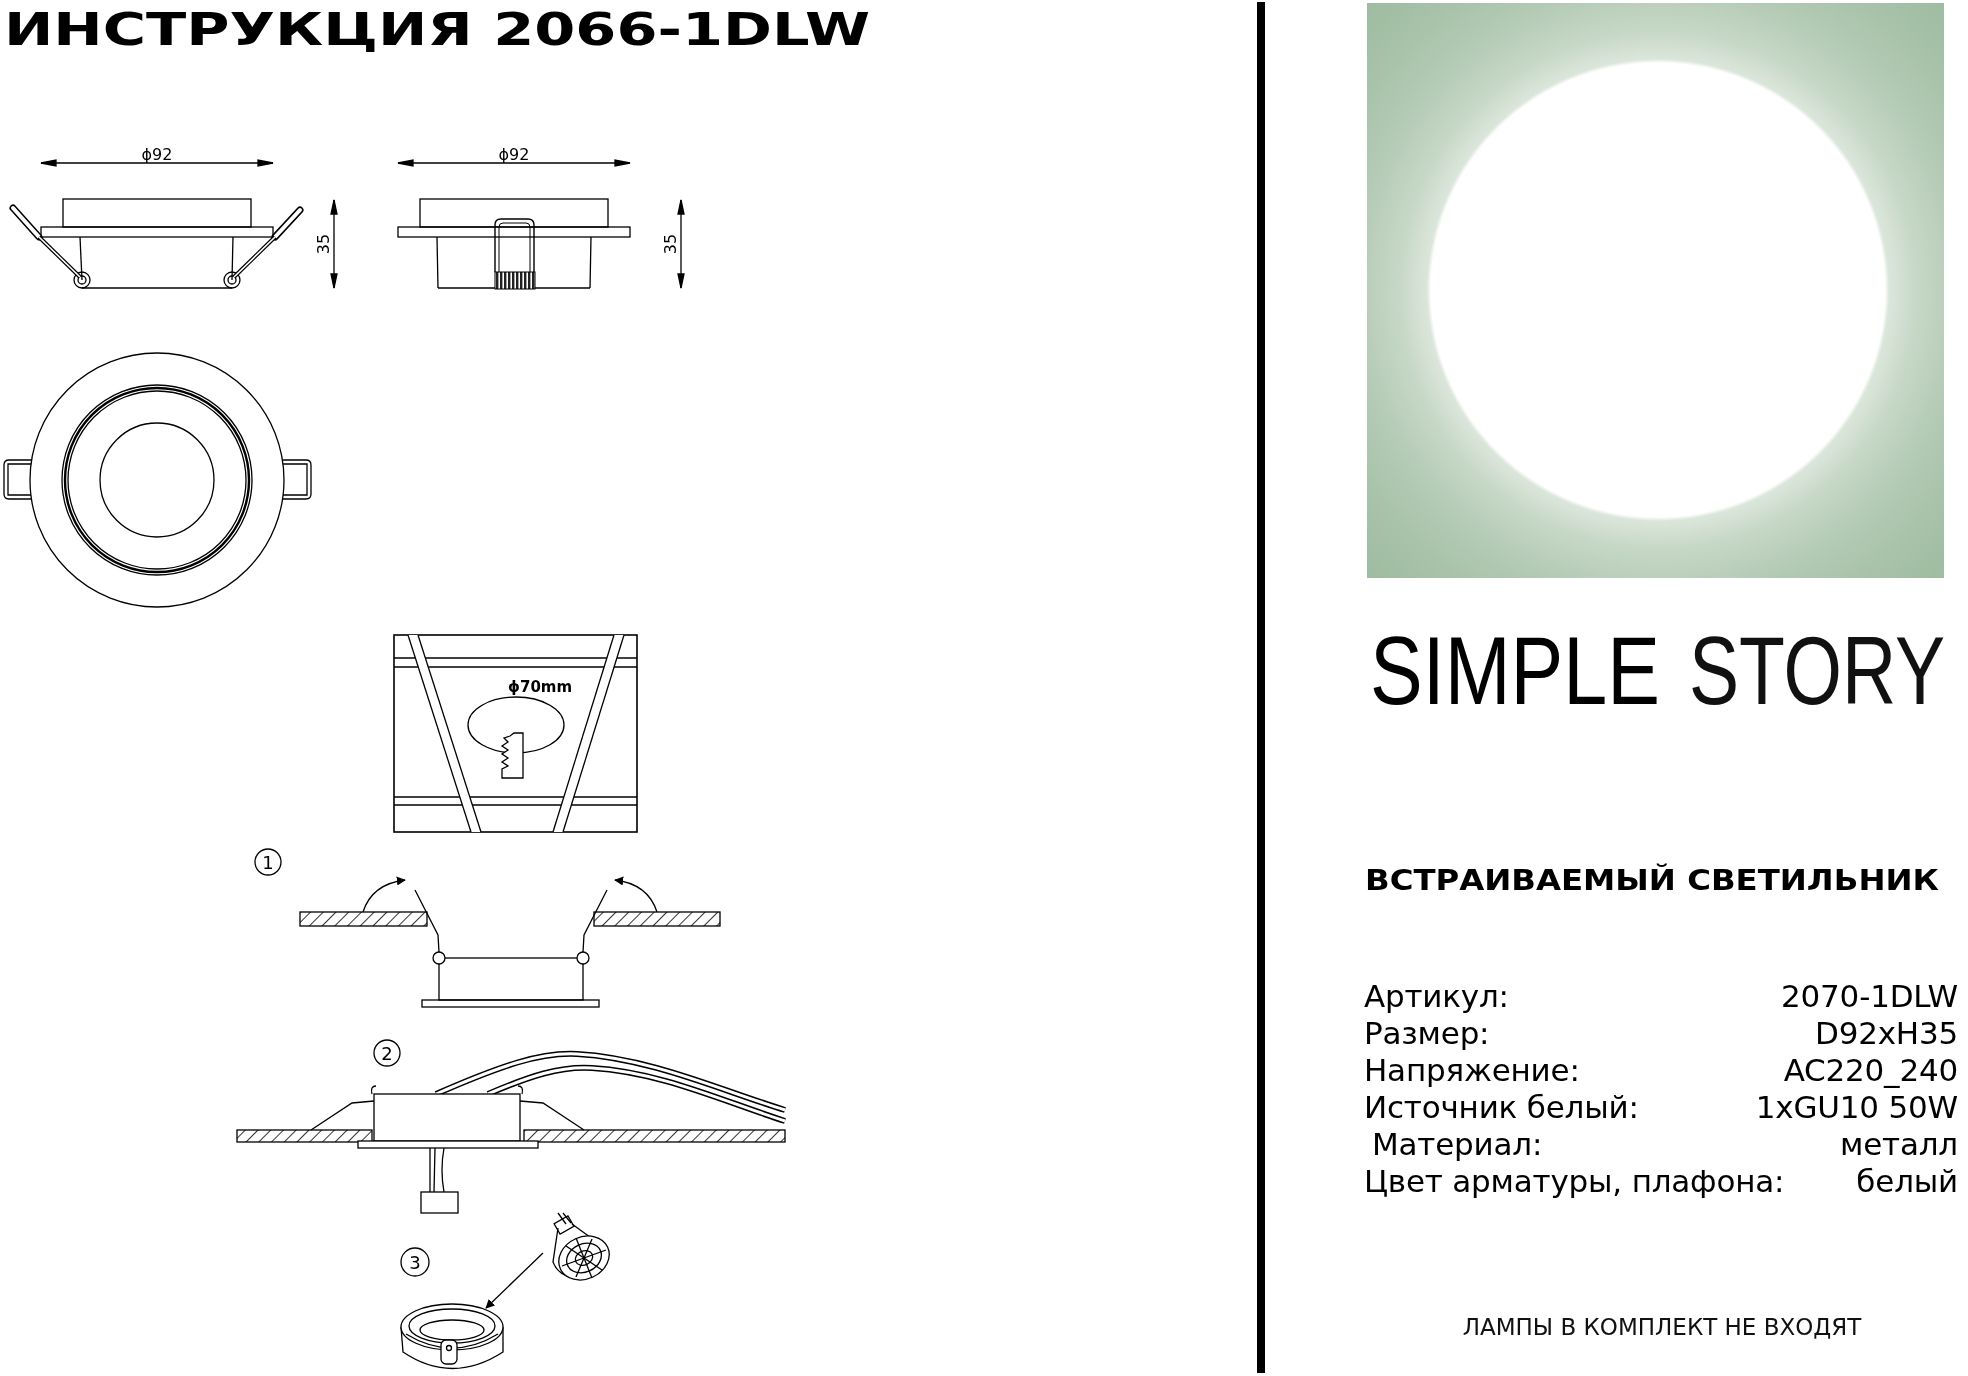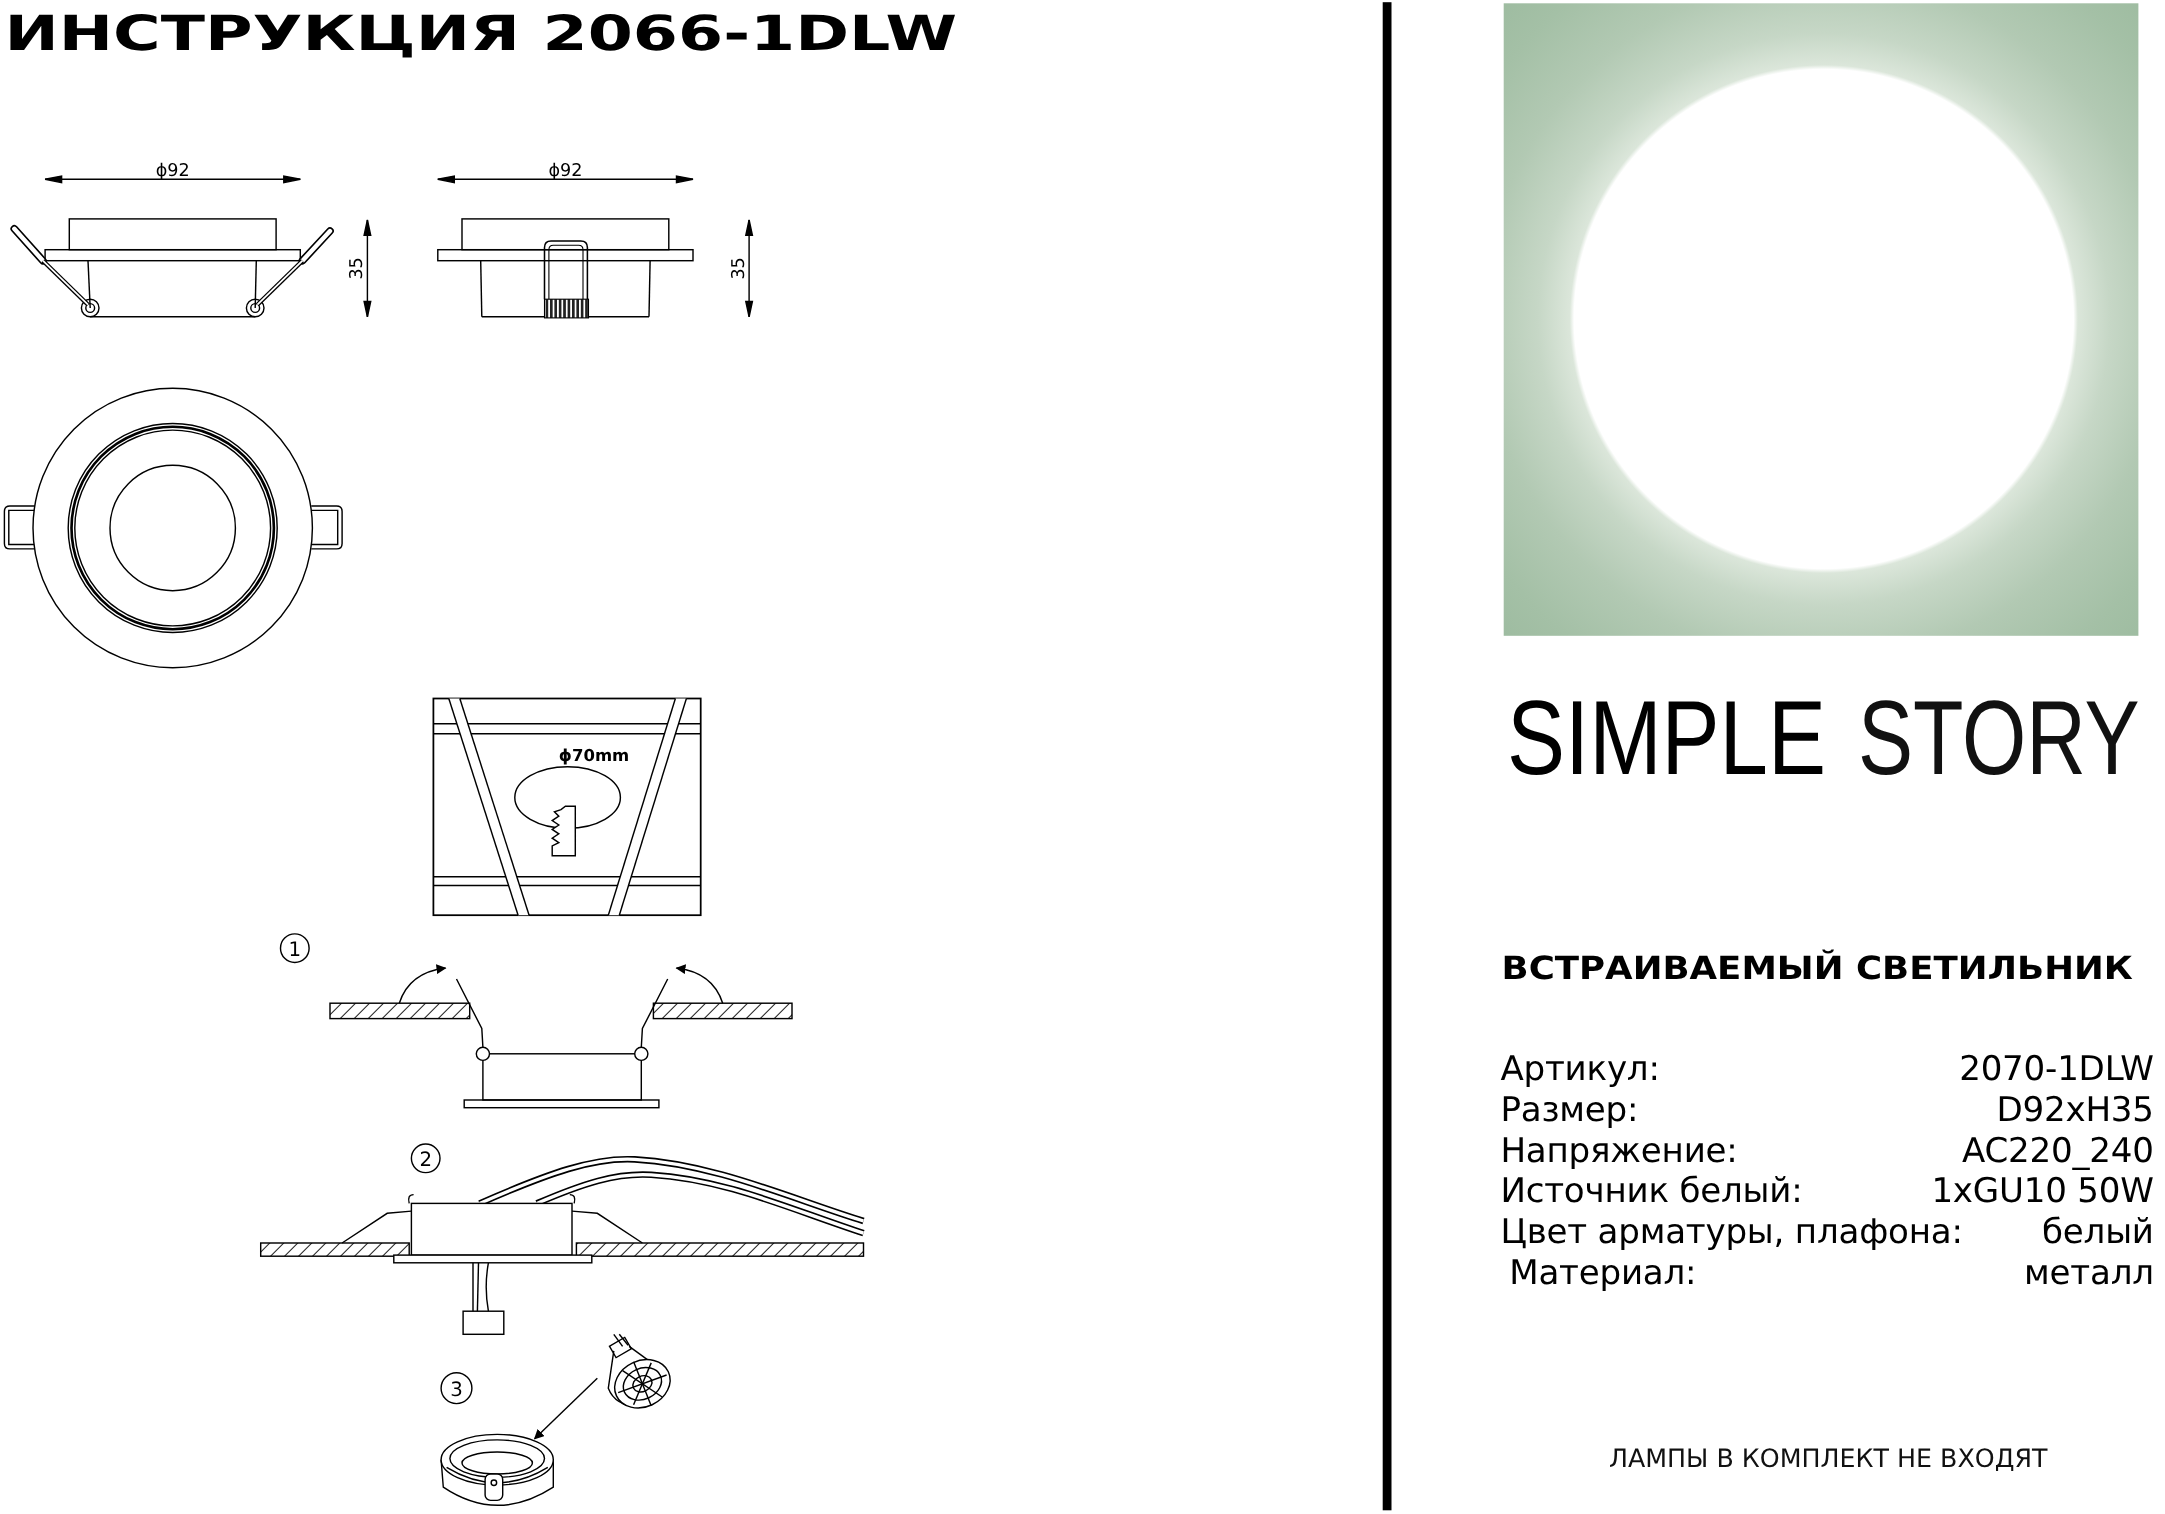--- a/index.html
+++ b/index.html
@@ -12,21 +12,21 @@
     .drawings { position: absolute; left: 0; top: 0; width: 1250px; height: 1376px; }
     .divider { position: absolute; left: 1257px; top: 2px; width: 8px; height: 1371px; background: #000; }
     .hero {
       position: absolute; left: 1367px; top: 3px; width: 577px; height: 575px;
       background: radial-gradient(circle at 291px 287px,
         #ffffff 0px, #ffffff 227px, #dbe6da 231px, #c6d7c6 260px,
         #b2c9b3 310px, #a4c0a6 370px, #9bba9e 430px);
     }
     .brand-svg { position: absolute; left: 1360px; top: 600px; width: 600px; height: 120px; }
     .heading-svg { position: absolute; left: 1360px; top: 856px; width: 600px; height: 50px; }
-    .specs { position: absolute; left: 1364px; top: 954px; width: 594px; }
+    .specs { position: absolute; left: 1364px; top: 978px; width: 594px; }
     .spec-row {
       display: flex; justify-content: space-between; align-items: baseline;
       height: 37px; line-height: 36px; font-size: 31px; white-space: nowrap;
       font-family: "DejaVu Sans", sans-serif; letter-spacing: -0.2px;
     }
     .spec-row.indent .spec-label { padding-left: 8px; }
     .footer {
       position: absolute; left: 1362px; top: 1310px; width: 600px;
       text-align: center; font-size: 23px; line-height: 34px;
       font-family: "DejaVu Sans", sans-serif; color: #111;
@@ -237,25 +237,25 @@
     <span class="spec-value">D92xH35</span>
   </div>
   <div class="spec-row">
     <span class="spec-label">Напряжение:</span>
     <span class="spec-value">AC220_240</span>
   </div>
   <div class="spec-row">
     <span class="spec-label">Источник белый:</span>
     <span class="spec-value">1xGU10 50W</span>
   </div>
-  <div class="spec-row">
-    <span class="spec-label">Цвет арматуры, плафона:</span>
-    <span class="spec-value">белый</span>
-  </div>
   <div class="spec-row indent">
     <span class="spec-label">Материал:</span>
     <span class="spec-value">металл</span>
   </div>
+  <div class="spec-row">
+    <span class="spec-label">Цвет арматуры, плафона:</span>
+    <span class="spec-value">белый</span>
+  </div>
 </div>
 
 <div class="footer">
   <div>ЛАМПЫ В КОМПЛЕКТ НЕ ВХОДЯТ</div>
 </div>
 
 </body></html>

